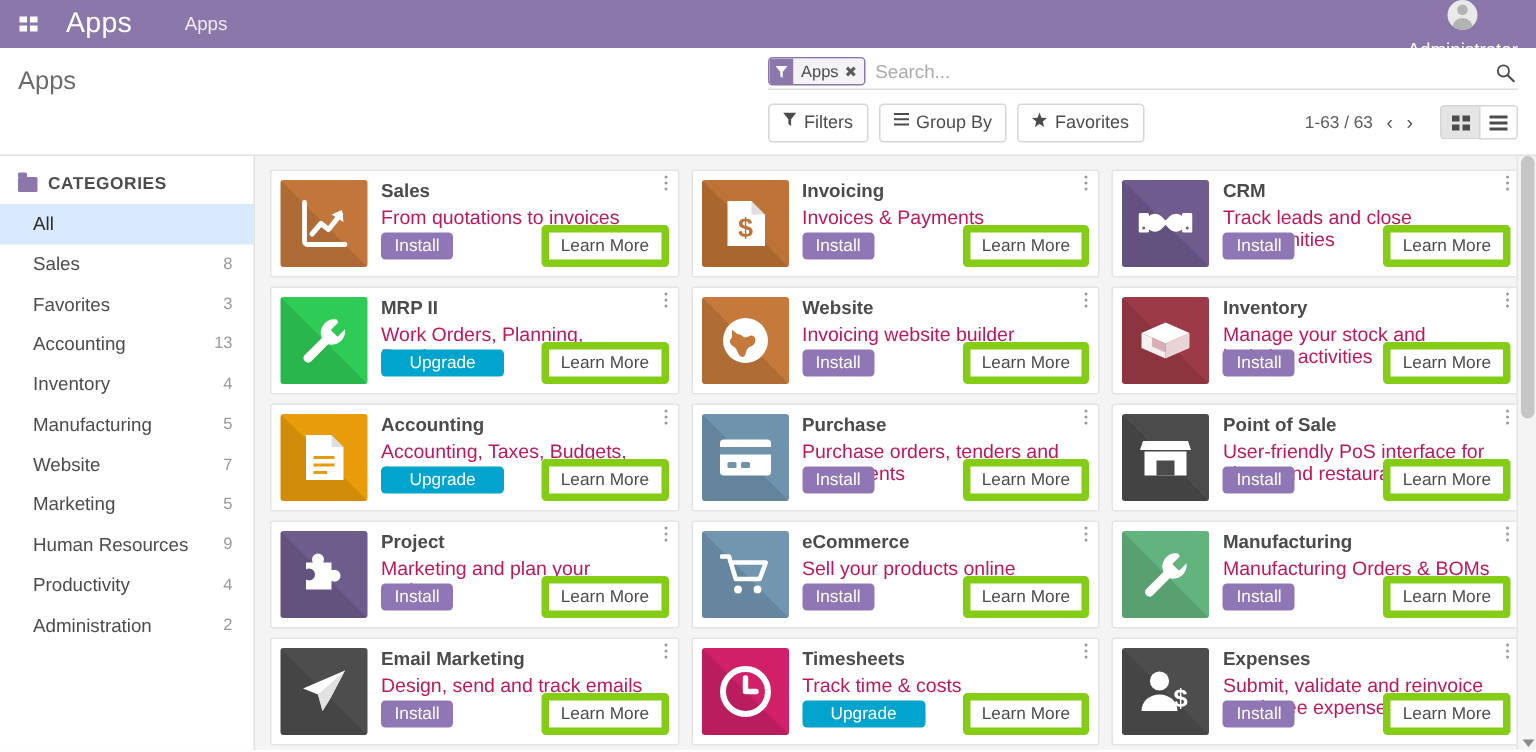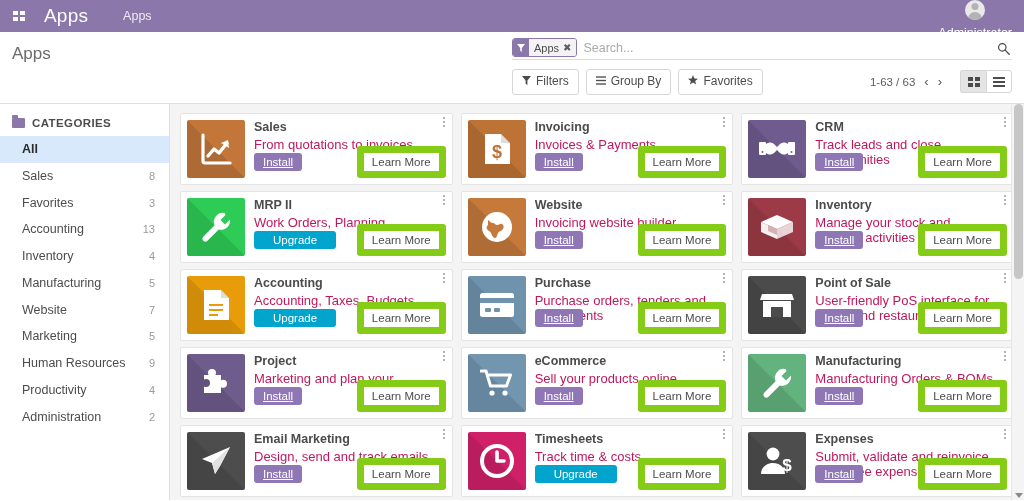--- a/index.html
+++ b/index.html
@@ -220,21 +220,21 @@
     width:6px; height:3px; background:#8b77a9; border-radius:1px 1px 0 0;
   }
   .side-item {
     display: flex; align-items: center;
     font-size: 12.5px;
     color: #4c4c4c;
     padding: 4px 14px 4px 22px;
     cursor: pointer;
     line-height: 1.5;
   }
-  .side-item.active { background: #d7e9fb; font-weight: bold; color:#2b2b2b; }
+  .side-item.active { background: #d7e9fb; font-weight: normal; color:#2b2b2b; }
   .side-item .label { flex: 1; }
   .side-item .count { color: #9a9a9a; font-size: 11px; }
 
   
   .apps-area {
     flex: 1;
     background: #f4f4f4;
     padding: 9px 10px 10px 10px;
     overflow: hidden;
     position: relative;
@@ -301,37 +301,36 @@
   }
   .btn-install {
     background: #8f77b5;
     color: #ffffff;
     border: none;
     border-radius: 3px;
     font-size: 11.5px;
     padding: 3px 9px;
     cursor: pointer;
     font-family: "Liberation Sans", sans-serif;
-    text-decoration: underline;
   }
   .btn-upgrade {
     background: #00a4cc;
     color: #ffffff;
     border: none;
     border-radius: 3px;
     font-size: 11.5px;
     padding: 3px 19px;
     cursor: pointer;
     font-family: "Liberation Sans", sans-serif;
   }
   .btn-learn {
     margin-left: auto;
     background: #ffffff;
     color: #4c4c4c;
-    border: 7px solid #84cc16;
+    border: 5px solid #84cc16;
     border-radius: 3px;
     font-size: 11.5px;
     padding: 3px 8px;
     cursor: pointer;
     font-family: "Liberation Sans", sans-serif;
   }
   .kebab {
     position: absolute;
     right: 2px; top: 1px;
     width: 12px;

